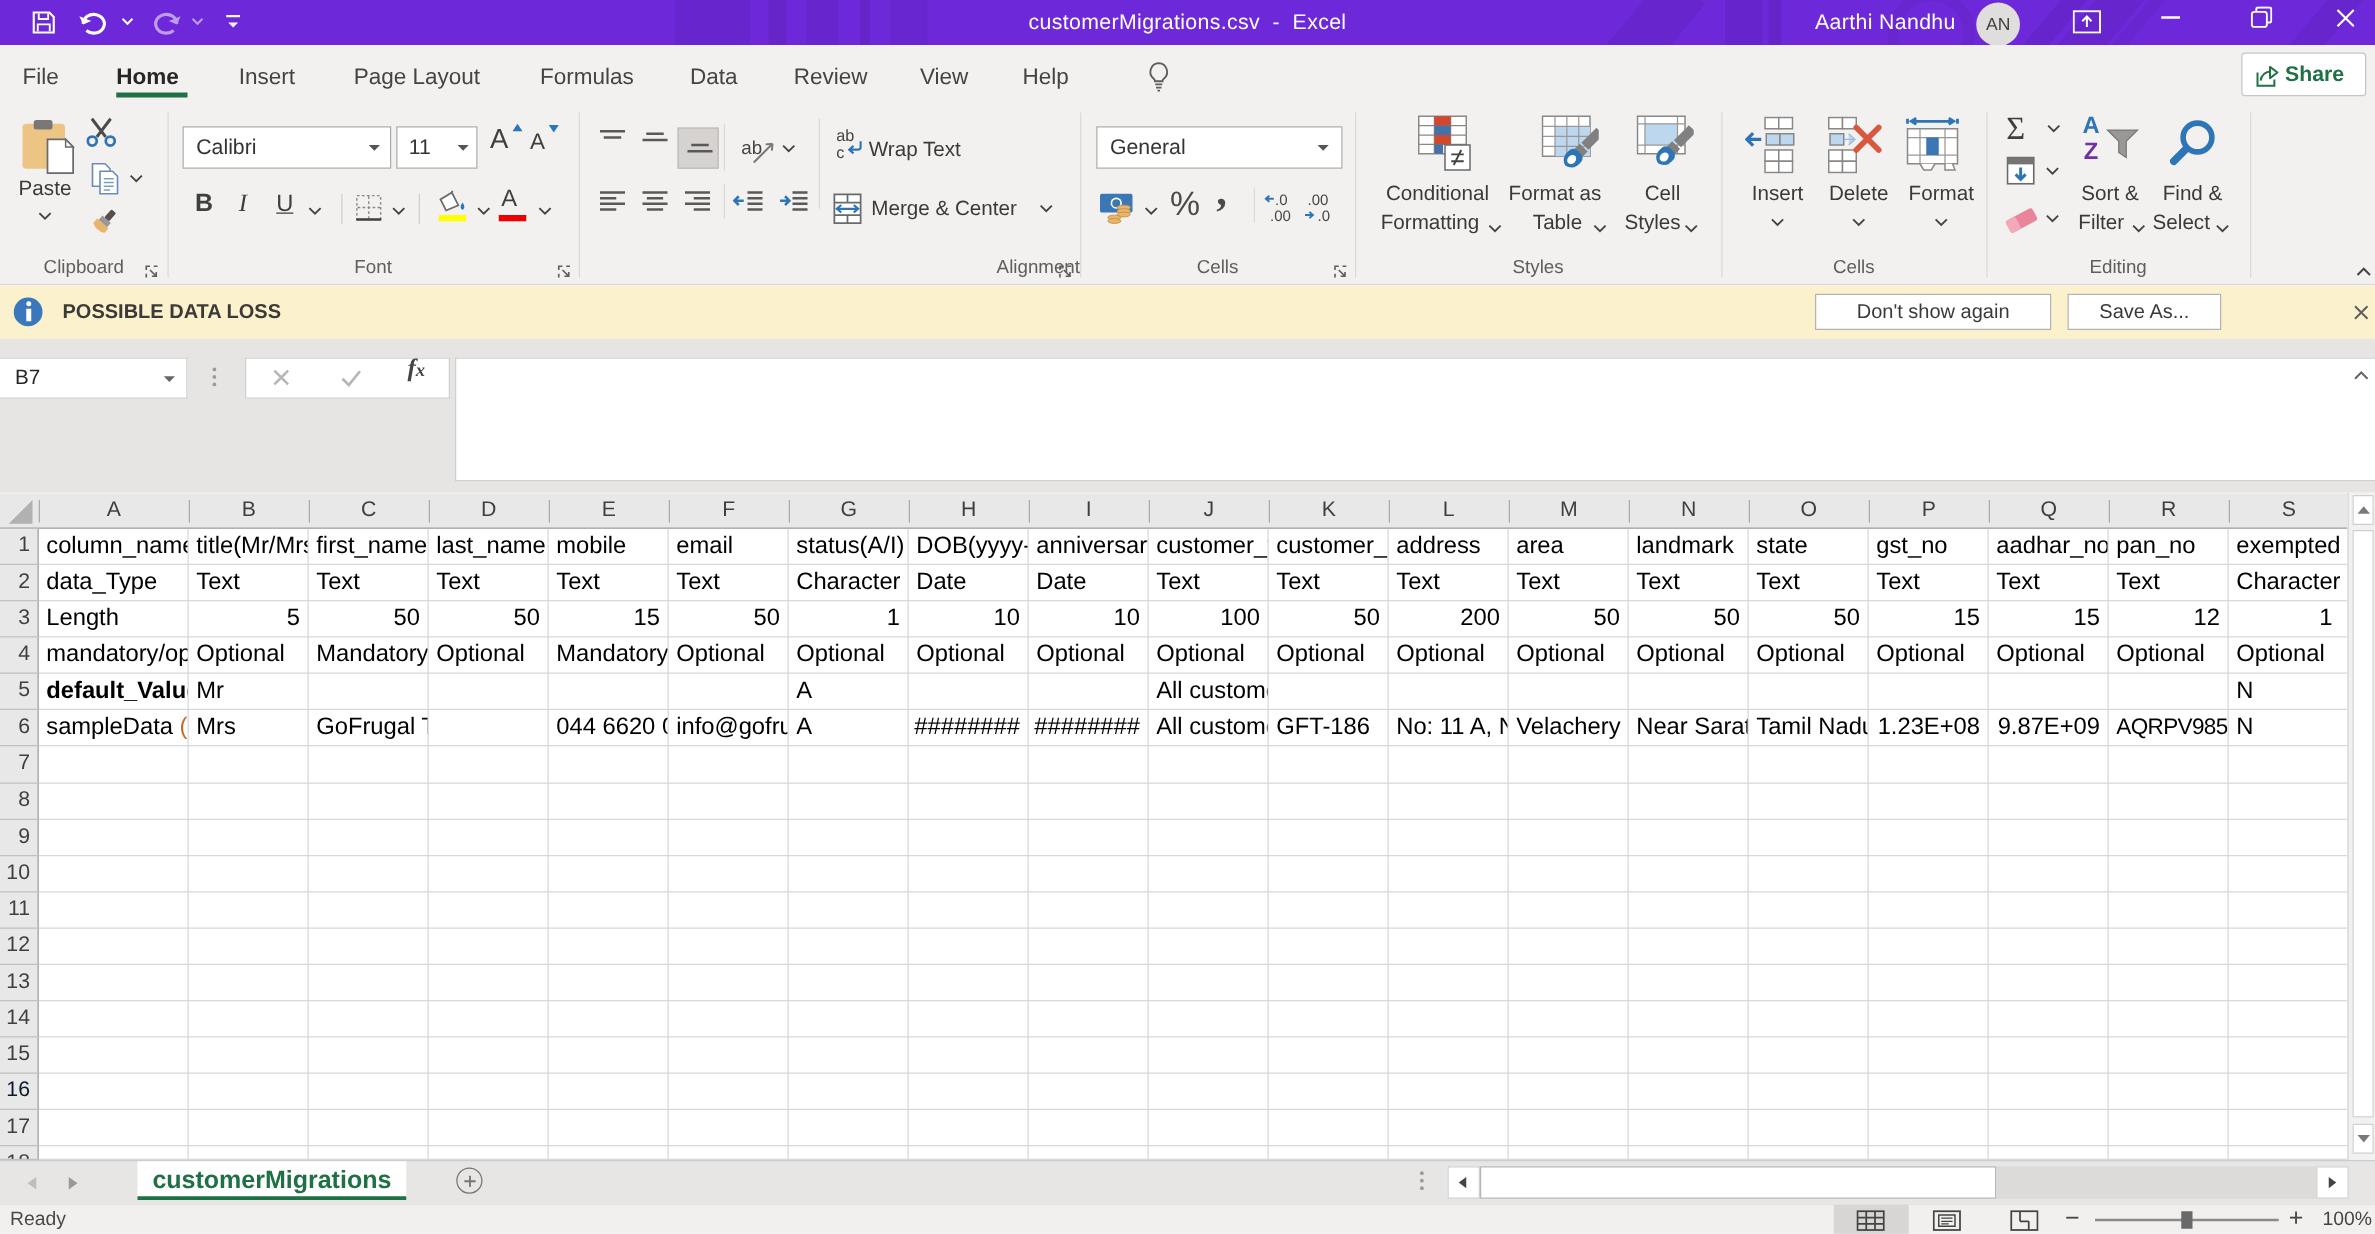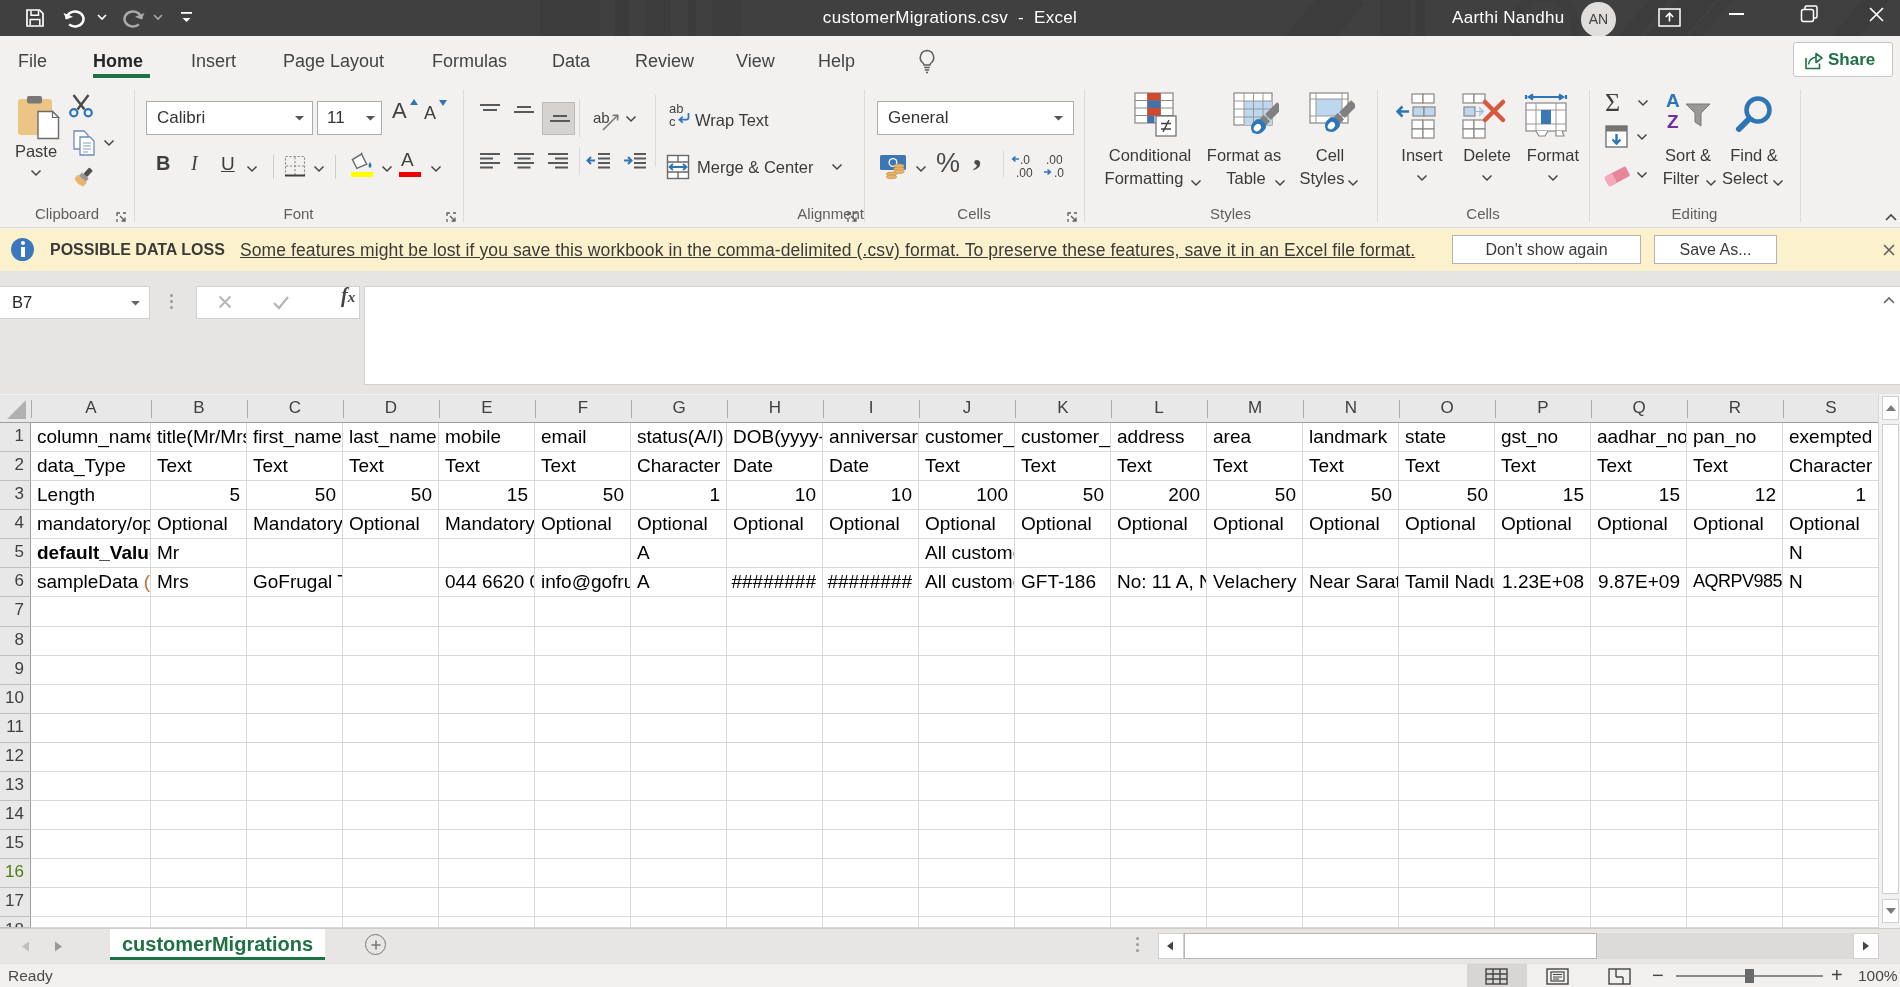--- a/index.html
+++ b/index.html
@@ -1,18 +1,18 @@
 <!DOCTYPE html>
 <html><head><meta charset="utf-8"><style>
 *{margin:0;padding:0;box-sizing:border-box;}
 body{width:1900px;height:987px;overflow:hidden;font-family:"Liberation Sans",sans-serif;position:relative;background:#F2F1F0;}
 .abs{position:absolute;}
 </style></head><body>
 
-<div class="abs" style="left:0;top:0;width:1900px;height:36px;background:#404040;overflow:hidden;">
+<div class="abs" style="left:0;top:0;width:1900px;height:36px;background:#6d28d9;overflow:hidden;">
   <div class="abs" style="left:540px;top:0;width:60px;height:36px;background:rgba(0,0,0,0.05);"></div>
   <div class="abs" style="left:615px;top:0;width:14px;height:36px;background:rgba(0,0,0,0.07);"></div>
   <div class="abs" style="left:645px;top:0;width:26px;height:36px;background:rgba(0,0,0,0.05);"></div>
   <div class="abs" style="left:688px;top:0;width:8px;height:36px;background:rgba(0,0,0,0.07);"></div>
   <div class="abs" style="left:712px;top:0;width:30px;height:36px;background:rgba(0,0,0,0.04);"></div>
   <div class="abs" style="left:1380px;top:0;width:30px;height:36px;background:rgba(0,0,0,0.06);"></div>
   <div class="abs" style="left:1415px;top:0;width:10px;height:36px;background:rgba(0,0,0,0.08);"></div>
   <div class="abs" style="left:1300px;top:-20px;width:40px;height:90px;background:rgba(0,0,0,0.05);transform:rotate(40deg);"></div>
   <div class="abs" style="left:1630px;top:-20px;width:16px;height:90px;background:rgba(0,0,0,0.06);transform:rotate(40deg);"></div>
   <div class="abs" style="left:1660px;top:-20px;width:30px;height:90px;background:rgba(0,0,0,0.05);transform:rotate(40deg);"></div>
@@ -445,21 +445,20 @@
   <svg class="abs" style="left:1772px;top:94px;" width="12" height="8">
       <path d="M1.5 1.5 l4.5 4.5 l4.5 -4.5" stroke="#444" stroke-width="1.5" fill="none"></path>
     </svg>
 </div>
 
 <div class="abs" style="left:0;top:229px;width:1900px;height:42px;background:#FBF2CD;">
   <div class="abs" style="left:11px;top:9px;width:23px;height:23px;border-radius:50%;background:#3B77BC;"></div>
   <div class="abs" style="left:20.5px;top:12px;width:4px;height:4px;background:#fff;border-radius:50%;"></div>
   <div class="abs" style="left:20.5px;top:18px;width:4px;height:10px;background:#fff;"></div>
   <div class="abs" style="left:50px;top:0;height:42px;line-height:42px;font-size:16px;font-weight:bold;color:#3b3a39;">POSSIBLE DATA LOSS</div>
-  <div class="abs" style="left:240px;top:0;height:42px;line-height:42px;font-size:17.5px;color:#3b3a39;text-decoration:underline;letter-spacing:0.1px;">Some features might be lost if you save this workbook in the comma-delimited (.csv) format. To preserve these features, save it in an Excel file format.</div>
   <div class="abs" style="left:1452px;top:6px;width:189px;height:29px;background:#fff;border:1px solid #b5b3ad;text-align:center;line-height:27px;font-size:16px;color:#3b3a39;">Don't show again</div>
   <div class="abs" style="left:1654px;top:6px;width:123px;height:29px;background:#fff;border:1px solid #b5b3ad;text-align:center;line-height:27px;font-size:16px;color:#3b3a39;">Save As...</div>
   <svg class="abs" style="left:1882px;top:14px;" width="14" height="14">
       <path d="M2 2 L12 12 M12 2 L2 12" stroke="#605e5c" stroke-width="1.6"></path>
     </svg>
 </div>
 
 <div class="abs" style="left:0;top:271px;width:1900px;height:123px;background:#E6E5E4;">
   <div class="abs" style="left:0;top:15px;width:150px;height:33px;background:#fff;border:1px solid #d2d0ce;border-left:none;"></div>
   <div class="abs" style="left:12px;top:15px;height:32px;line-height:32px;font-size:16.5px;color:#262626;">B7</div>
@@ -469,21 +468,21 @@
   <div class="abs" style="left:170px;top:23px;width:3px;height:3px;background:#9a9a9a;border-radius:50%;"></div>
   <div class="abs" style="left:170px;top:29px;width:3px;height:3px;background:#9a9a9a;border-radius:50%;"></div>
   <div class="abs" style="left:170px;top:35px;width:3px;height:3px;background:#9a9a9a;border-radius:50%;"></div>
   <div class="abs" style="left:196px;top:15px;width:164px;height:33px;background:#fff;border:1px solid #d2d0ce;"></div>
   <svg class="abs" style="left:217px;top:23px;" width="16" height="16">
       <path d="M2.5 2.5 L13.5 13.5 M13.5 2.5 L2.5 13.5" stroke="#b8b6b4" stroke-width="2"></path>
     </svg>
   <svg class="abs" style="left:272px;top:24px;" width="18" height="15">
       <path d="M2 8 l5 5 l9 -11" stroke="#b8b6b4" stroke-width="2.2" fill="none"></path>
     </svg>
-  <div class="abs" style="left:326px;top:13px;font-size:20px;font-style:italic;font-weight:bold;font-family:'Liberation Serif',serif;color:#444;margin-left:15px;">f<span style="font-size:15px;">x</span></div>
+  <div class="abs" style="left:326px;top:13px;font-size:20px;font-style:italic;font-weight:bold;font-family:'Liberation Serif',serif;color:#444;">f<span style="font-size:15px;">x</span></div>
   <div class="abs" style="left:364px;top:15px;width:1536px;height:99px;background:#fff;border:1px solid #d2d0ce;border-right:none;"></div>
   <svg class="abs" style="left:1882px;top:25px;" width="14" height="9">
       <path d="M2 7 l5 -5 l5 5" stroke="#666" stroke-width="1.6" fill="none"></path>
     </svg>
 </div>
 
 <div style="position:absolute;left:0;top:395px;width:1878px;height:533px;background:#fff;"></div>
 <div style="position:absolute;left:0;top:395px;width:1878px;height:28px;background:#E8E8E8;border-bottom:1px solid #9f9f9f;box-sizing:border-box;"></div>
 <div style="position:absolute;left:0;top:423px;width:31px;height:505px;background:#E8E8E8;border-right:1px solid #9f9f9f;box-sizing:border-box;"></div>
 <svg style="position:absolute;left:0;top:395px;" width="31" height="28">
@@ -585,21 +584,21 @@
 <div style="position:absolute;left:31px;top:799.9px;width:1847px;height:1px;background:#d8d8d8;"></div>
 <div style="position:absolute;left:0;top:771.8px;width:24px;height:29.1px;line-height:26px;text-align:right;font-size:17px;color:#3f3f3f;overflow:hidden;">13</div>
 <div style="position:absolute;left:0;top:799.9px;width:31px;height:1px;background:#c0c0c0;"></div>
 <div style="position:absolute;left:31px;top:829px;width:1847px;height:1px;background:#d8d8d8;"></div>
 <div style="position:absolute;left:0;top:800.9px;width:24px;height:29.1px;line-height:26px;text-align:right;font-size:17px;color:#3f3f3f;overflow:hidden;">14</div>
 <div style="position:absolute;left:0;top:829px;width:31px;height:1px;background:#c0c0c0;"></div>
 <div style="position:absolute;left:31px;top:858px;width:1847px;height:1px;background:#d8d8d8;"></div>
 <div style="position:absolute;left:0;top:830px;width:24px;height:29.1px;line-height:26px;text-align:right;font-size:17px;color:#3f3f3f;overflow:hidden;">15</div>
 <div style="position:absolute;left:0;top:858px;width:31px;height:1px;background:#c0c0c0;"></div>
 <div style="position:absolute;left:31px;top:887.1px;width:1847px;height:1px;background:#d8d8d8;"></div>
-<div style="position:absolute;left:0;top:859px;width:24px;height:29.1px;line-height:26px;text-align:right;font-size:17px;color:#4d7c0f;overflow:hidden;">16</div>
+<div style="position:absolute;left:0;top:859px;width:24px;height:29.1px;line-height:26px;text-align:right;font-size:17px;color:#0f172a;overflow:hidden;">16</div>
 <div style="position:absolute;left:0;top:887.1px;width:31px;height:1px;background:#c0c0c0;"></div>
 <div style="position:absolute;left:31px;top:916.2px;width:1847px;height:1px;background:#d8d8d8;"></div>
 <div style="position:absolute;left:0;top:888.1px;width:24px;height:29.1px;line-height:26px;text-align:right;font-size:17px;color:#3f3f3f;overflow:hidden;">17</div>
 <div style="position:absolute;left:0;top:916.2px;width:31px;height:1px;background:#c0c0c0;"></div>
 <div style="position:absolute;left:31px;top:927px;width:1847px;height:1px;background:#d8d8d8;"></div>
 <div style="position:absolute;left:0;top:917.2px;width:24px;height:10.8px;line-height:26px;text-align:right;font-size:17px;color:#3f3f3f;overflow:hidden;">18</div>
 <div style="position:absolute;left:0;top:927px;width:31px;height:1px;background:#c0c0c0;"></div>
 <div style="position:absolute;left:37px;width:113px;text-align:left;top:423px;height:28.1px;line-height:27.1px;font-size:19px;color:#000;white-space:nowrap;overflow:hidden;">column_name</div>
 <div style="position:absolute;left:157px;width:89px;text-align:left;top:423px;height:28.1px;line-height:27.1px;font-size:19px;color:#000;white-space:nowrap;overflow:hidden;">title(Mr/Mrs.,etc)</div>
 <div style="position:absolute;left:253px;width:89px;text-align:left;top:423px;height:28.1px;line-height:27.1px;font-size:19px;color:#000;white-space:nowrap;overflow:hidden;">first_name</div>

